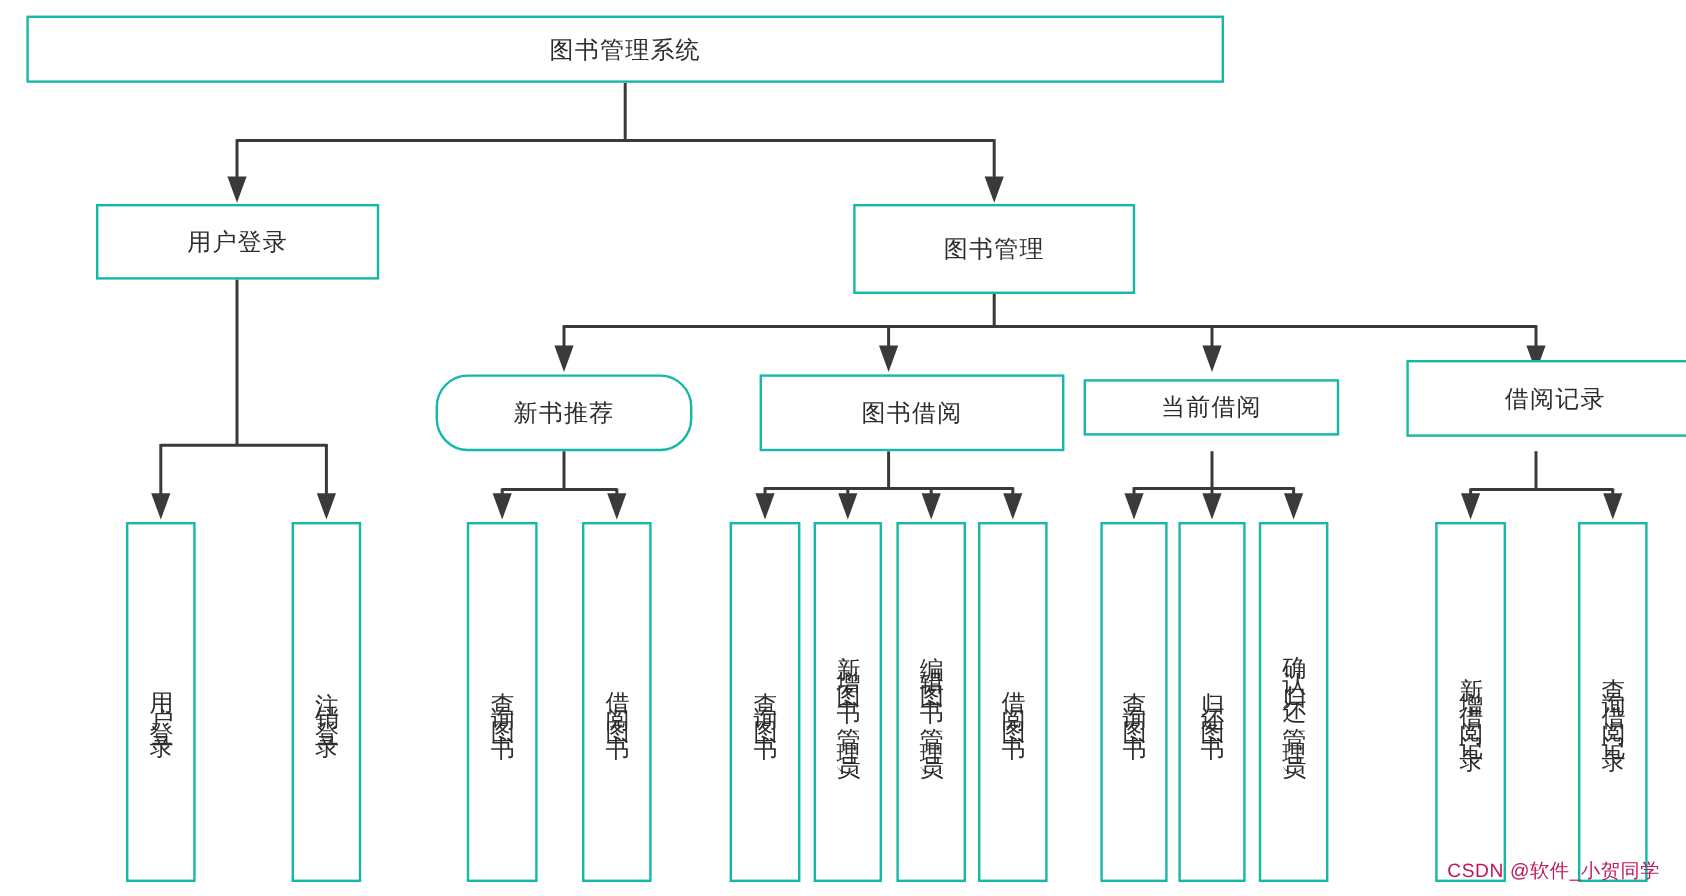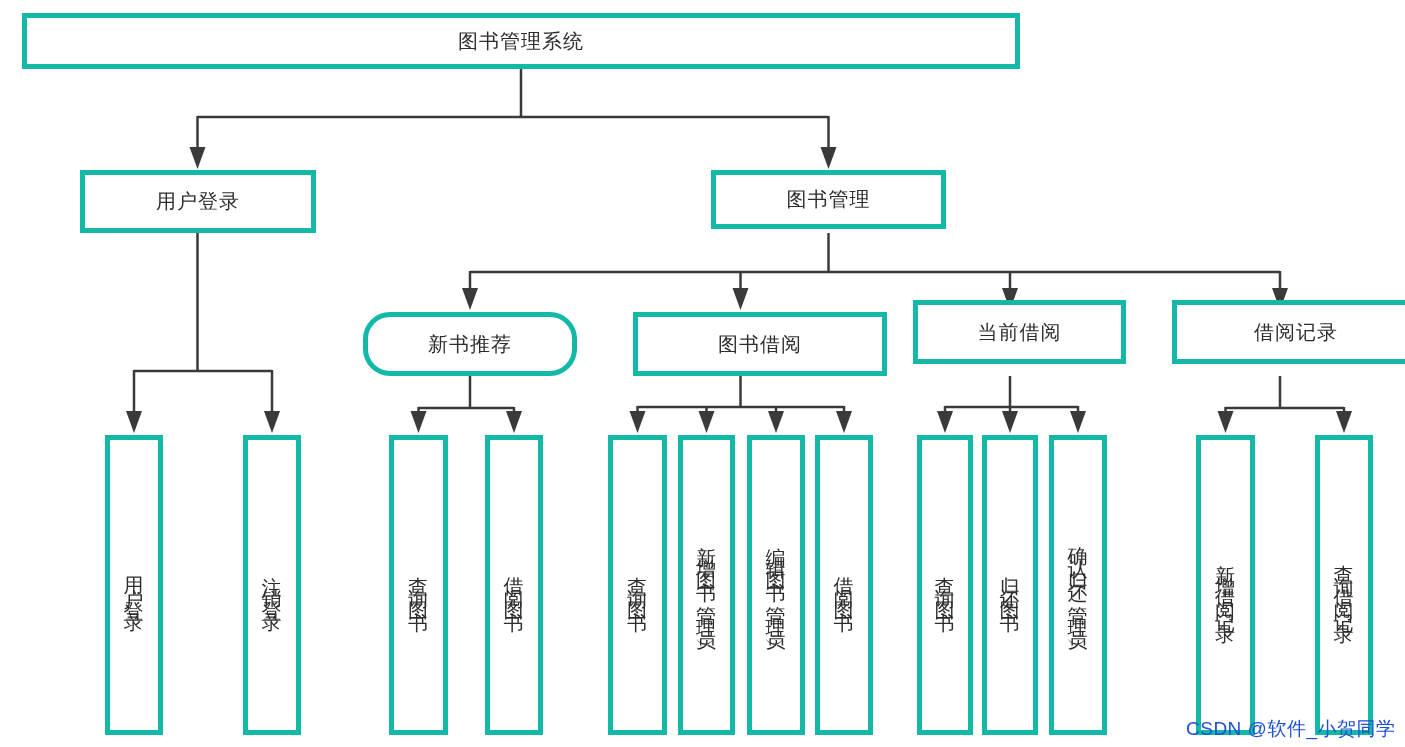--- a/index.html
+++ b/index.html
@@ -21,42 +21,43 @@
   }
   .wires {
     position: absolute;
     left: 0; top: 0;
     z-index: 1;
   }
   .node {
     position: absolute;
     box-sizing: border-box;
     background: #ffffff;
-    border: 5px solid #14b8a6;
+    border: 2px solid #14b8a6;
     color: #2d2d2d;
     display: flex;
     align-items: center;
     justify-content: center;
     font-size: 20px;
     letter-spacing: 1px;
     z-index: 2;
     white-space: nowrap;
   }
   .node.vert {
     writing-mode: vertical-rl;
     letter-spacing: 12px;
     white-space: normal;
     line-height: 1;
   }
   .watermark {
     position: absolute;
     z-index: 5;
-    color: #1d4ed8;
-    font-size: 19px;
+    color: #be185d;
+    font-size: 16px;
     letter-spacing: 0.5px;
+    margin-left: 20px;
   }
 </style>
 </head>
 <body>
 
 <div class="stage">
 
   <svg class="wires" width="1405" height="747" viewBox="0 0 1405 747" xmlns="http://www.w3.org/2000/svg">
     <g stroke="#3a3a3a" stroke-width="2.5" fill="none">
 
@@ -122,25 +123,25 @@
       <polygon points="1002,411 1018,411 1010,433"></polygon>
       <polygon points="1070,411 1086,411 1078,433"></polygon>
       <polygon points="1217.5,411 1233.5,411 1225.5,433"></polygon>
       <polygon points="1336,411 1352,411 1344,433"></polygon>
     </g>
   </svg>
 
   <div class="node" style="left:22px; top:13px; width:998px; height:56px;">图书管理系统</div>
 
   <div class="node" style="left:80px; top:170px; width:236px; height:63px;">用户登录</div>
-  <div class="node" style="left:711px; top:170px; width:235px; height:59px;">图书管理</div>
+  <div class="node" style="left:711px; top:170px; width:235px; height:75px;">图书管理</div>
 
   <div class="node" style="left:363px; top:312px; width:214px; height:64px;border-radius:27px;">新书推荐</div>
   <div class="node" style="left:633px; top:312px; width:254px; height:64px;">图书借阅</div>
-  <div class="node" style="left:903px; top:300px; width:213px; height:64px;margin-left:10px;">当前借阅</div>
+  <div class="node" style="left:903px; top:316px; width:213px; height:47px;">当前借阅</div>
   <div class="node" style="left:1172px; top:300px; width:248px; height:64px;">借阅记录</div>
 
   <div class="node vert" style="left:105px; top:435px; width:58px; height:300px;">用户登录</div>
   <div class="node vert" style="left:243px; top:435px; width:58px; height:300px;">注销登录</div>
 
   <div class="node vert" style="left:389px; top:435px; width:59px; height:300px;">查询图书</div>
   <div class="node vert" style="left:485px; top:435px; width:58px; height:300px;">借阅图书</div>
 
   <div class="node vert" style="left:608px; top:435px; width:59px; height:300px;">查询图书</div>
   <div class="node vert" style="left:678px; top:435px; width:57px; height:300px;">新增图书（管理员）</div>

